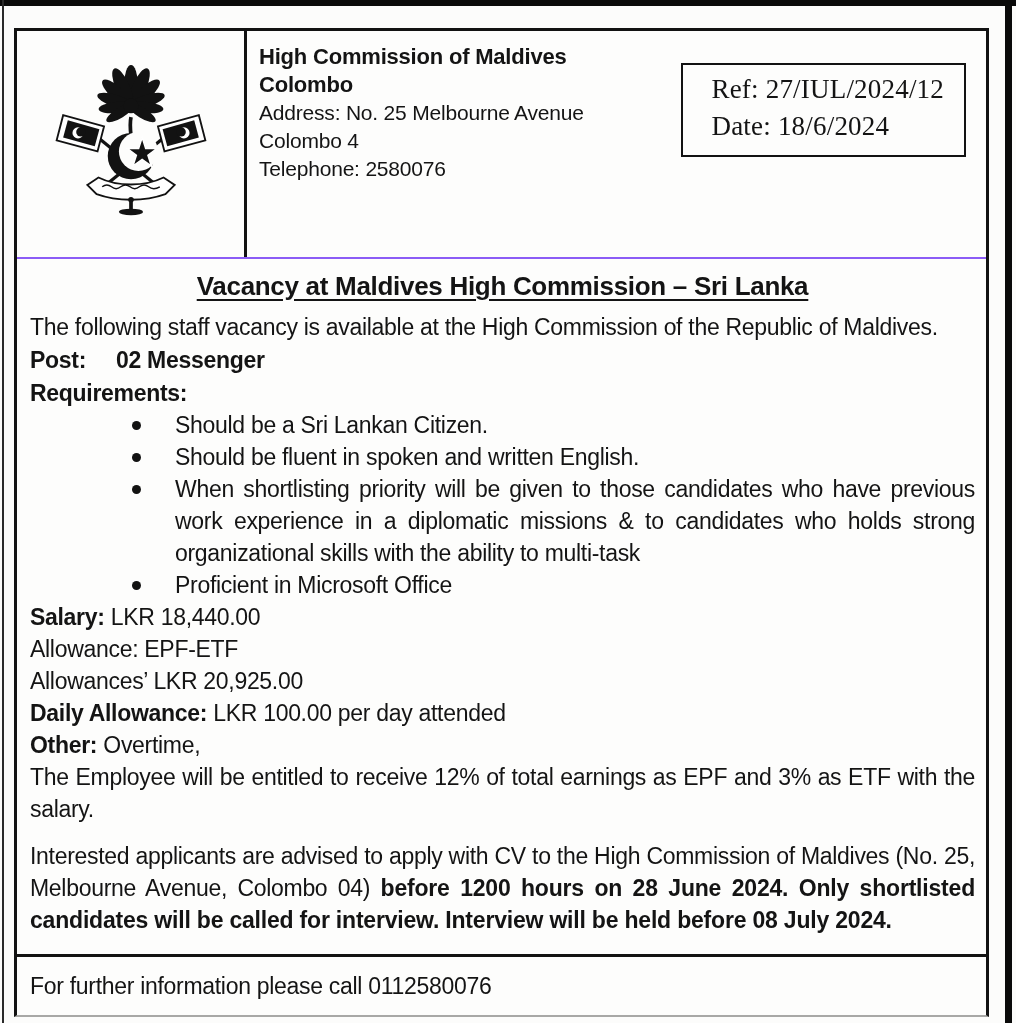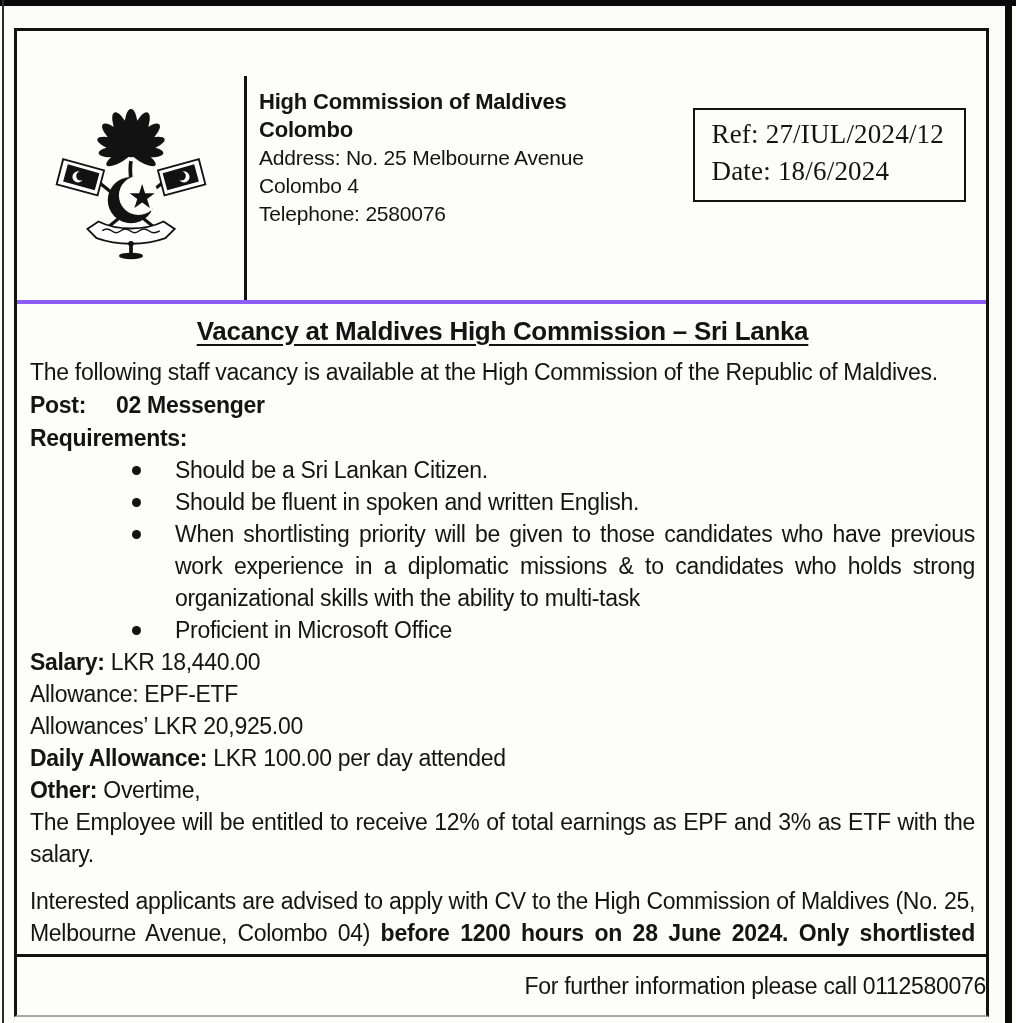--- a/index.html
+++ b/index.html
@@ -13,29 +13,29 @@
   .scan-right { position:absolute; right:4px; top:0; width:7px; height:100%; background:#0a0a0a; }
   .scan-left  { position:absolute; left:2px; top:0; width:2px; height:100%; background:#2a2a2a; }
 
   .doc {
     position:absolute; left:14px; top:28px; width:975px; height:989px;
     border:3px solid #121212; border-bottom:2px solid #a8a8a6;
     background:#fdfdfc; display:flex; flex-direction:column;
   }
 
   
-  .header-row { display:flex; flex:none; height:228px; border-bottom:4px solid #8b5cf6;margin-top:45px; }
+  .header-row { display:flex; flex:none; height:228px; border-bottom:2px solid #8b5cf6; }
   .logo-cell { width:230px; flex:none; border-right:3px solid #121212;
                display:flex; align-items:center; justify-content:center; }
   .info-cell { flex:1; position:relative; padding:12px 0 0 12px; }
   .org-line { font-weight:bold; font-size:22px; line-height:28px; letter-spacing:-0.2px; }
   .contact-line { font-size:21px; line-height:28px; letter-spacing:-0.2px; }
   .ref-box {
     position:absolute; top:32px; right:20px;
-    border:2px solid #121212; padding:6px 20px 10px 16px;
+    border:2px solid #121212; padding:6px 20px 10px 28px;
     font-family:"Liberation Serif", serif; font-size:27px; line-height:37px;
     letter-spacing:0.2px; white-space:nowrap;
   }
 
   
   .main { flex:1; border-bottom:3px solid #121212; overflow:hidden;
           padding:8px 11px 0 13px; font-size:23px; line-height:32px; letter-spacing:-0.3px; }
   .title { text-align:center; font-weight:bold; font-size:26px; line-height:34px;
            margin:2px 0 8px; }
   .title span { text-decoration:underline; text-underline-offset:4px; }
@@ -47,21 +47,21 @@
   .reqs li { position:relative; padding-left:145px; text-align:justify; }
   .bullet-dot { position:absolute; left:102px; top:12px; width:9px; height:9px;
                 border-radius:50%; background:#121212; }
   .kv .lbl { font-weight:bold; }
   .epf-note { text-align:justify; }
   .apply { text-align:justify; margin-top:15px; }
   .apply b { letter-spacing:-0.2px; }
 
   
   .footer { flex:none; height:58px; display:flex; align-items:center;
-            padding-left:13px; font-size:23px; letter-spacing:-0.3px;justify-content:flex-end; }
+            padding-left:13px; font-size:23px; letter-spacing:-0.3px; }
 </style>
 </head>
 <body>
 
 <div class="page">
   <div class="scan-top"></div>
   <div class="scan-right"></div>
   <div class="scan-left"></div>
 
   <div class="doc">

